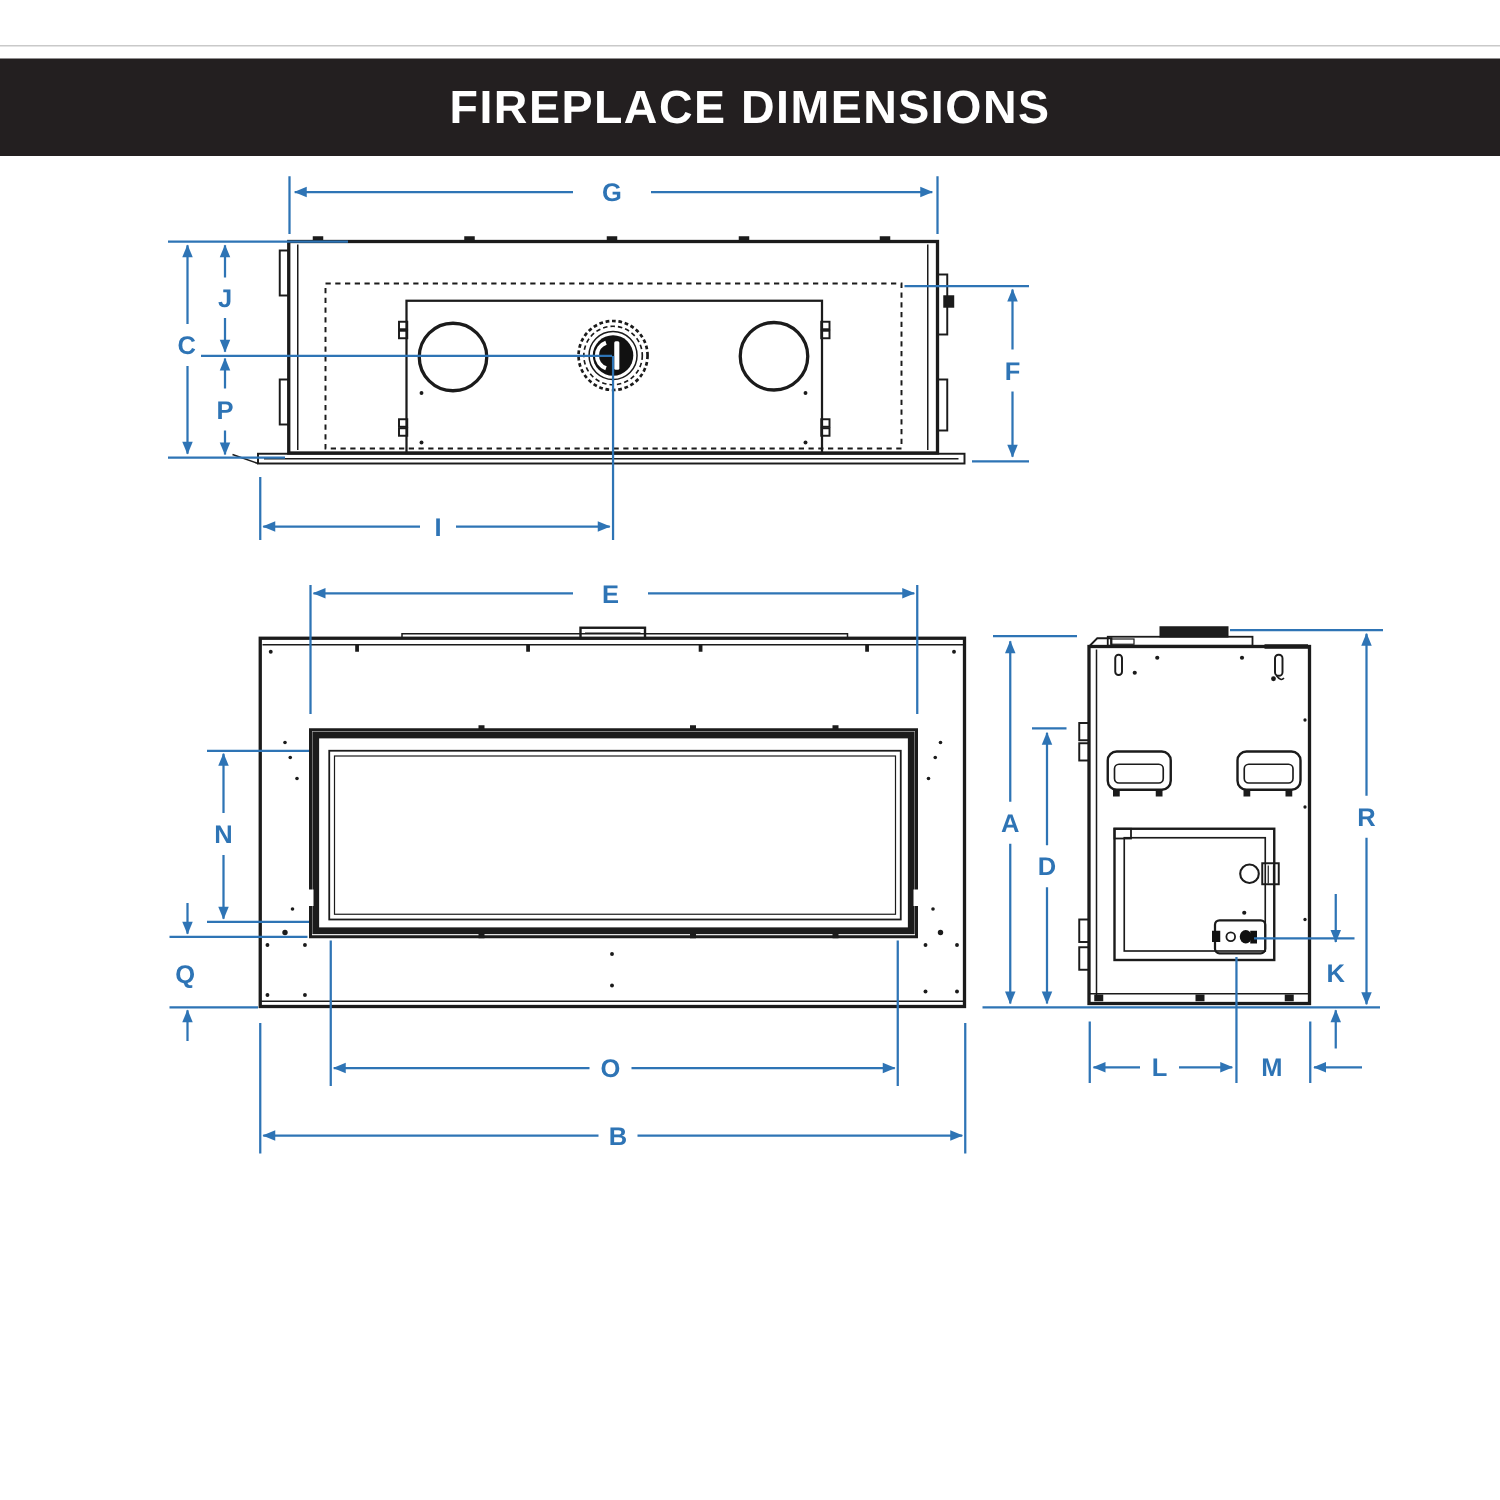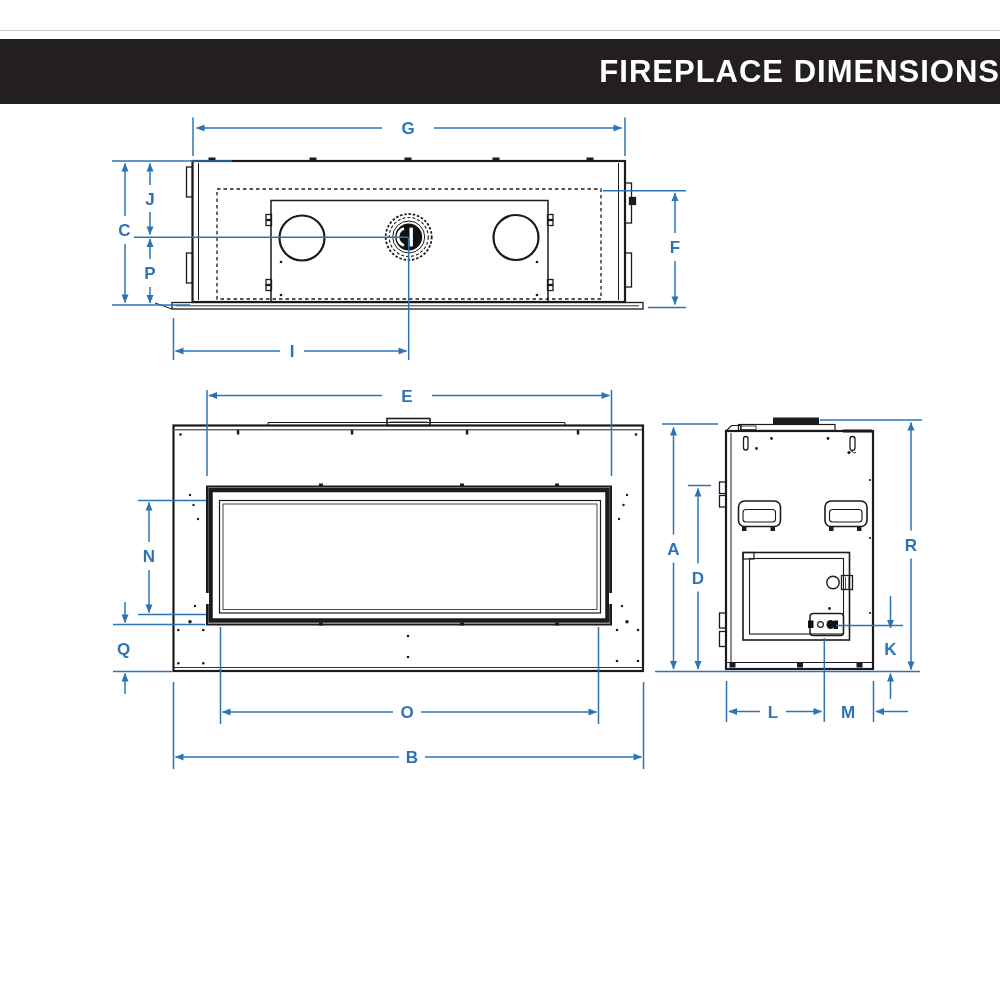--- a/index.html
+++ b/index.html
@@ -1,20 +1,20 @@
 <!DOCTYPE html>
 <html><head>
 <meta charset="utf-8">
 <style>
   html,body{margin:0;padding:0;background:#ffffff;}
   .canvas{position:relative;width:1000px;height:1000px;background:#ffffff;
           font-family:"Liberation Sans",sans-serif;overflow:hidden;}
   .top-rule{position:absolute;left:0;top:30px;width:1000px;height:1px;background:#c9c9c9;}
   .titlebar{position:absolute;left:0;top:39px;width:1000px;height:65px;background:#231f20;
-            display:flex;align-items:center;justify-content:flex-end;}
+            display:flex;align-items:center;justify-content:center;}
   .titlebar span{color:#ffffff;font-weight:bold;font-size:31px;letter-spacing:1px;}
   svg.diagram{position:absolute;left:0;top:0;}
   .dim-label{font-weight:bold;font-size:17px;fill:#2e74b5;}
 </style>
 </head>
 <body>
 
 <div class="canvas">
 
   <div class="top-rule"></div>

